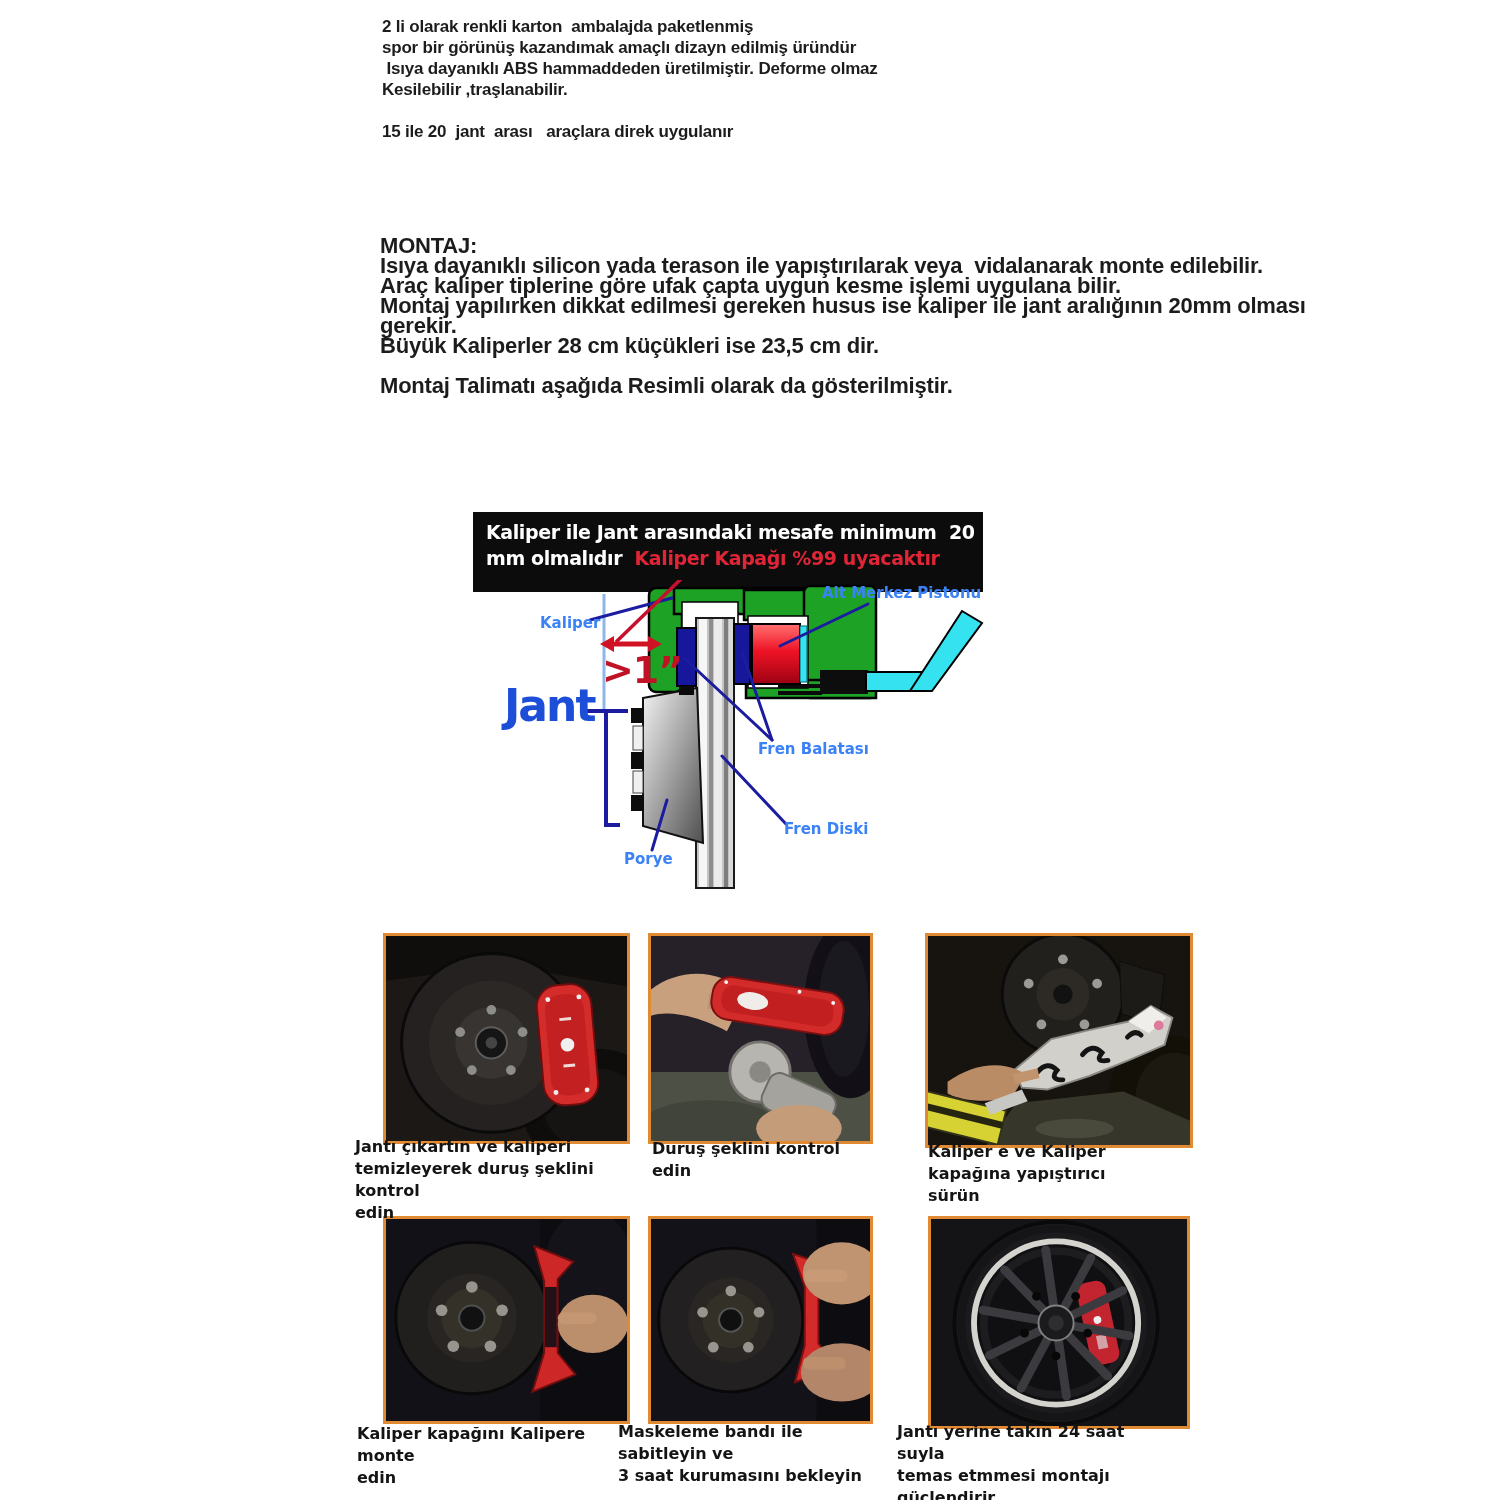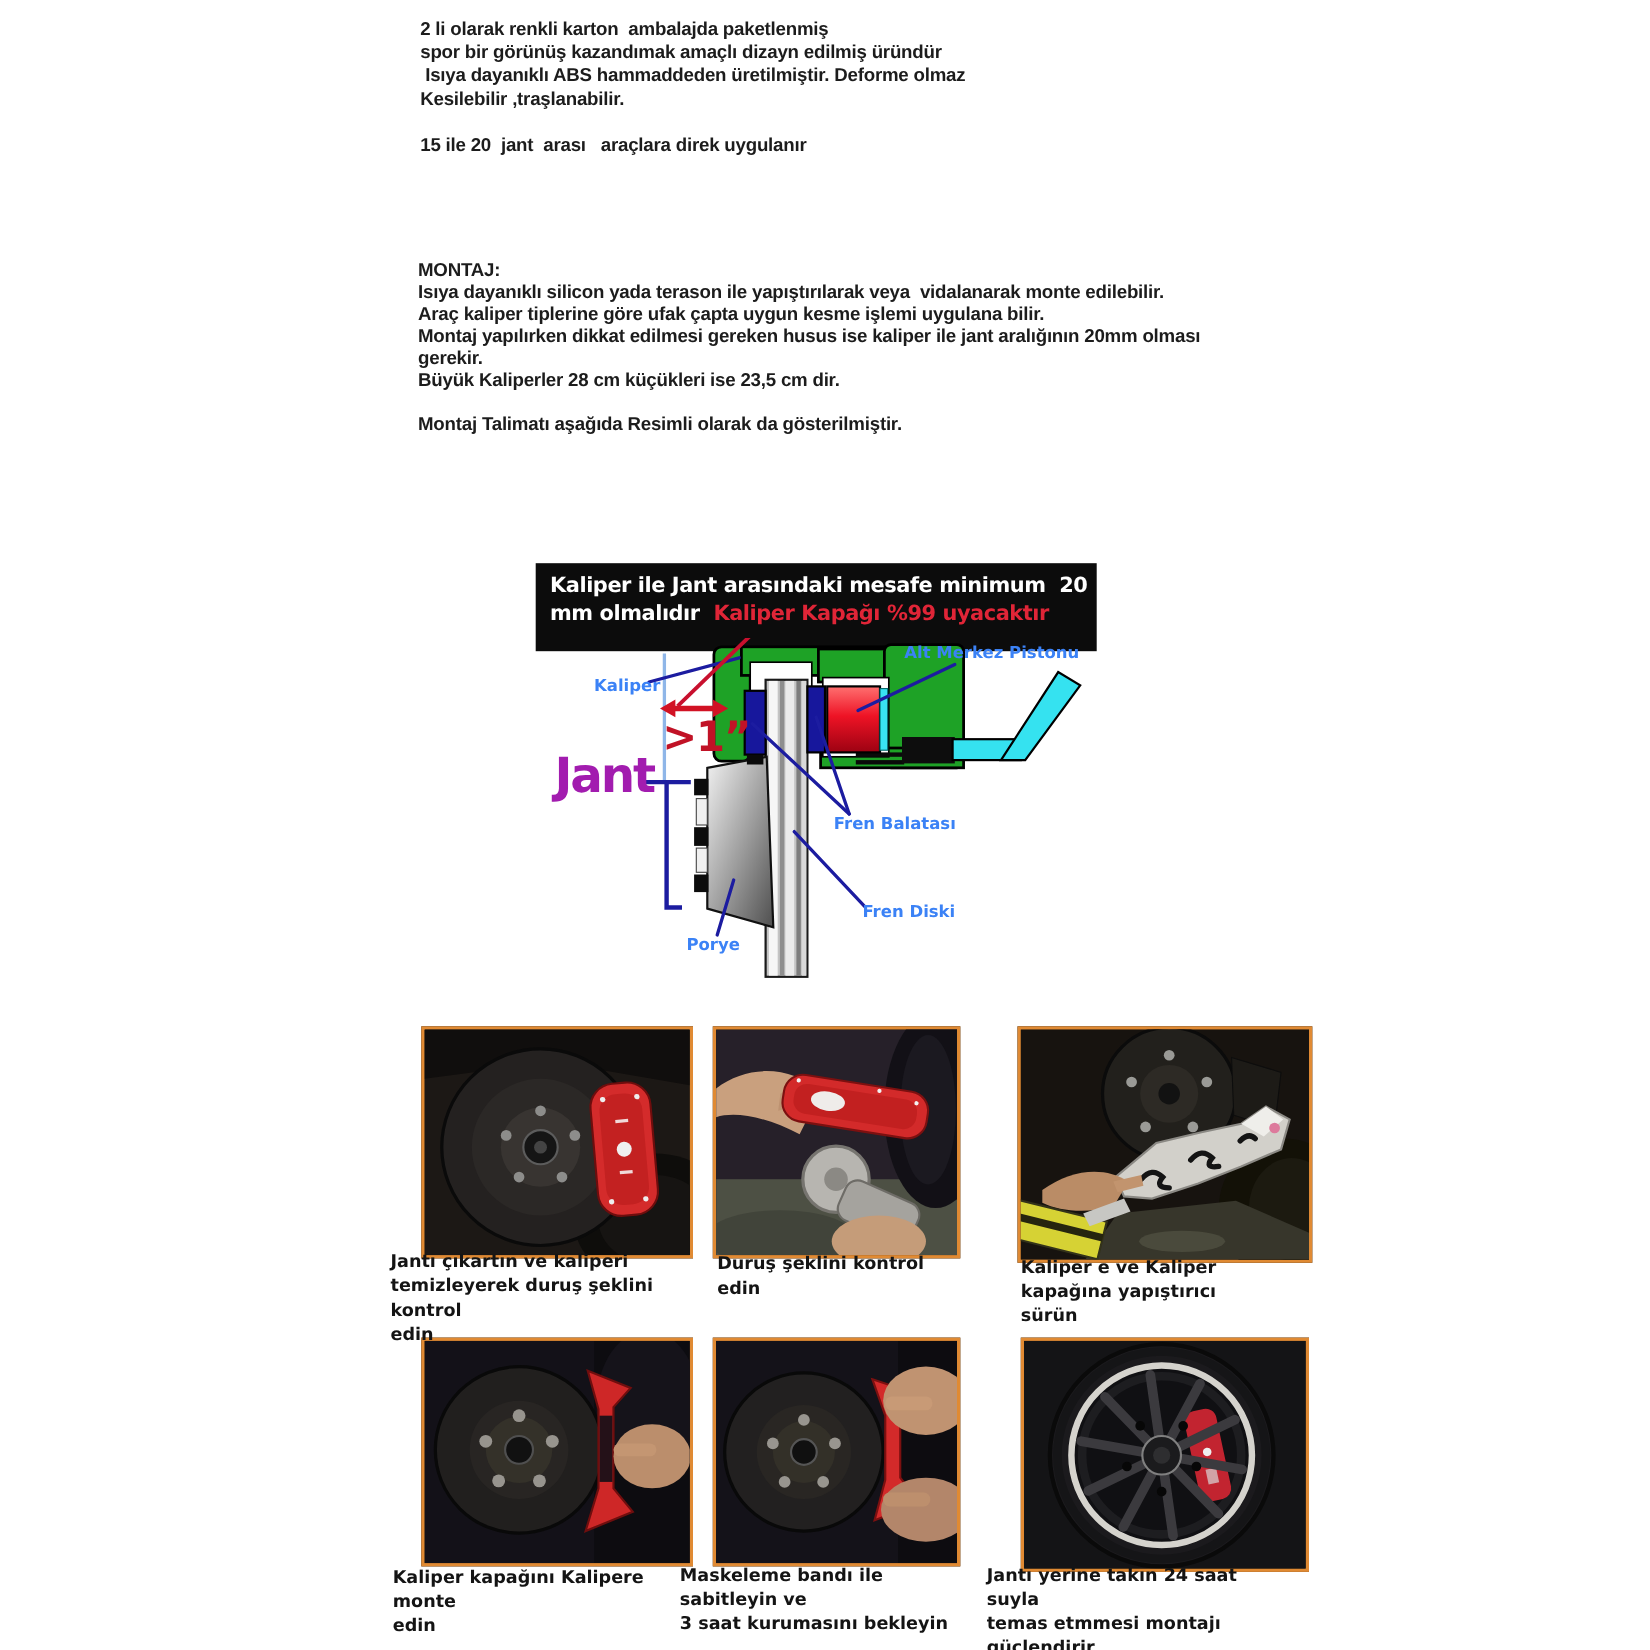--- a/index.html
+++ b/index.html
@@ -5,43 +5,43 @@
   html,body { margin:0; padding:0; background:#ffffff; }
   .sheet {
     position:relative; width:1500px; height:1500px; background:#ffffff;
     font-family:"Liberation Sans", sans-serif; overflow:hidden;
   }
   
   .tblock { position:absolute; font-weight:bold; color:#1c1c1c; }
   .tblock .tline { white-space:pre; }
   .intro   { left:382px; top:16px;  font-size:17px; line-height:21px; letter-spacing:-0.2px; }
   .intro .fit { margin-top:21px; }
-  .montaj  { left:380px; top:236px; font-size:17px; line-height:20px; letter-spacing:-0.2px; }
+  .montaj  { left:380px; top:236px; font-size:22px; line-height:20px; letter-spacing:-0.2px; }
   .montaj .footer { margin-top:20px; }
   
   .banner {
-    position:absolute; left:487px; top:512px; width:510px; height:80px;
+    position:absolute; left:473px; top:512px; width:510px; height:80px;
     background:#0c0c0c; color:#ffffff; font-weight:bold; font-size:19px;
     line-height:26px; padding:7px 0 0 13px; box-sizing:border-box;
     font-family:"DejaVu Sans", sans-serif; letter-spacing:-0.4px;
   }
   .banner::before {
     content:""; position:absolute; right:-9px; top:-13px; width:440px; height:40px;
     background:#1d1d1d; z-index:-1;
   }
   .banner .bline { white-space:pre; }
   .banner .bred { color:#e02537; }
   
   .diagram { position:absolute; left:430px; top:580px; width:630px; height:335px; }
   .diagram svg { position:absolute; left:0; top:0; }
   .dlabel {
     position:absolute; font-family:"DejaVu Sans", sans-serif; font-weight:bold;
     font-size:15px; color:#3b82f6; white-space:nowrap;
   }
-  .dlabel.jant { font-size:44px; letter-spacing:-2px; color:#a21caf; }
+  .dlabel.jant { font-size:44px; letter-spacing:-2px; color:#1d4ed8; }
   .dlabel.gapnum { font-size:38px; color:#c11226; letter-spacing:-1px; }
   
   .photo {
     position:absolute; border:3px solid #e08a33; box-sizing:border-box; background:#111;
   }
   .photo svg { display:block; width:100%; height:100%; }
   .p1 { left:343px; top:917px;  width:247px; height:211px; }
   .p2 { left:608px; top:917px;  width:225px; height:211px; }
   .p3 { left:885px; top:917px;  width:268px; height:215px; }
   .p4 { left:343px; top:1200px; width:247px; height:208px; }

